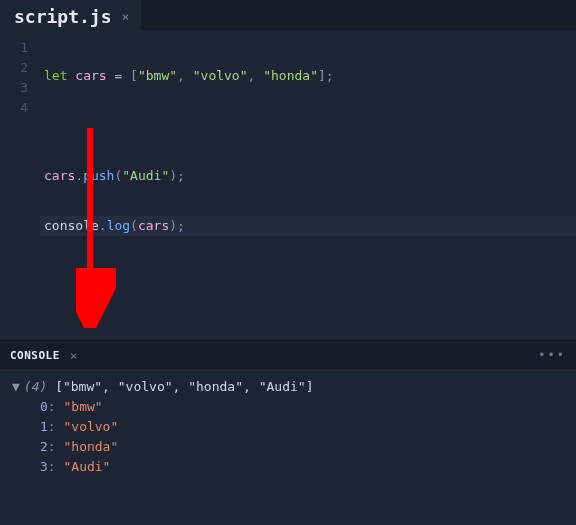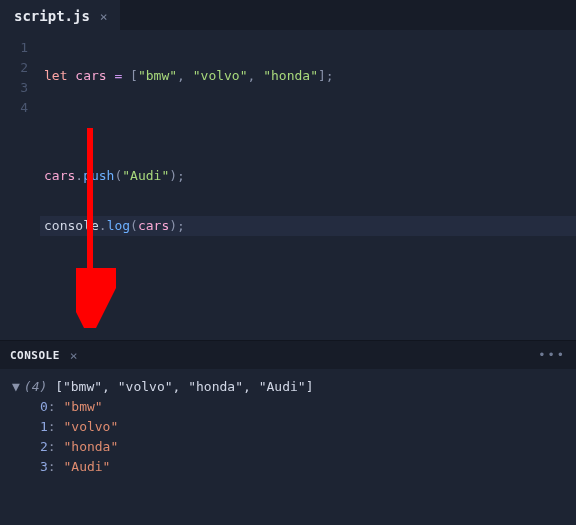--- a/index.html
+++ b/index.html
@@ -29,21 +29,21 @@
     background: #1d2433;
     border-top: 2px solid transparent;
     cursor: pointer;
   }
   .tab.active {
     border-top-color: #1d2433;
   }
   .tab-title {
     color: #e6e9f0;
     font-weight: bold;
-    font-size: 14px;
+    font-size: 18px;
   }
   .tab-close {
     color: #7a849c;
     font-size: 13px;
     line-height: 1;
     padding: 2px;
   }
 
   
   .editor {
@@ -71,21 +71,21 @@
   .code-line {
     height: 20px;
     line-height: 20px;
     padding: 0 4px;
   }
   .code-line.hl {
     background: #242c40;
   }
 
   
-  .kw   { color: #fca5a5; }   
+  .kw   { color: #84cc16; }   
   .var  { color: #f9a8d4; }   
   .op   { color: #c792ea; }   
   .pun  { color: #8a93ab; }   
   .str  { color: #a8d97c; }   
   .fn   { color: #6db0ff; }   
   .obj  { color: #d1d7e6; }
 
   
   .panel {
     border-top: 1px solid #11151f;

